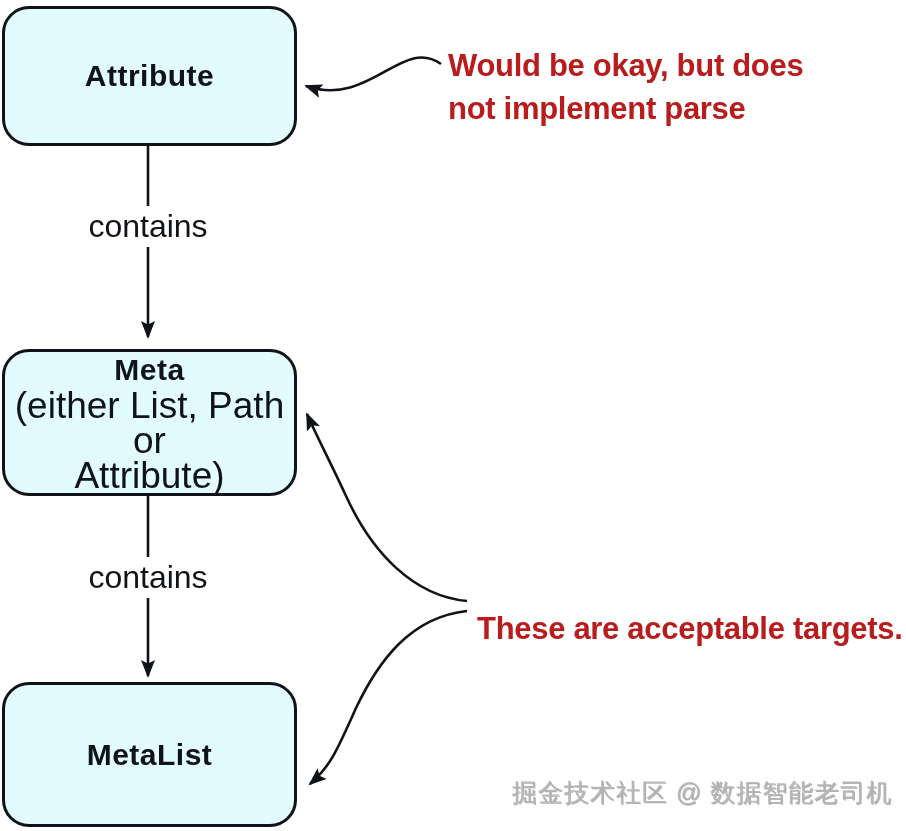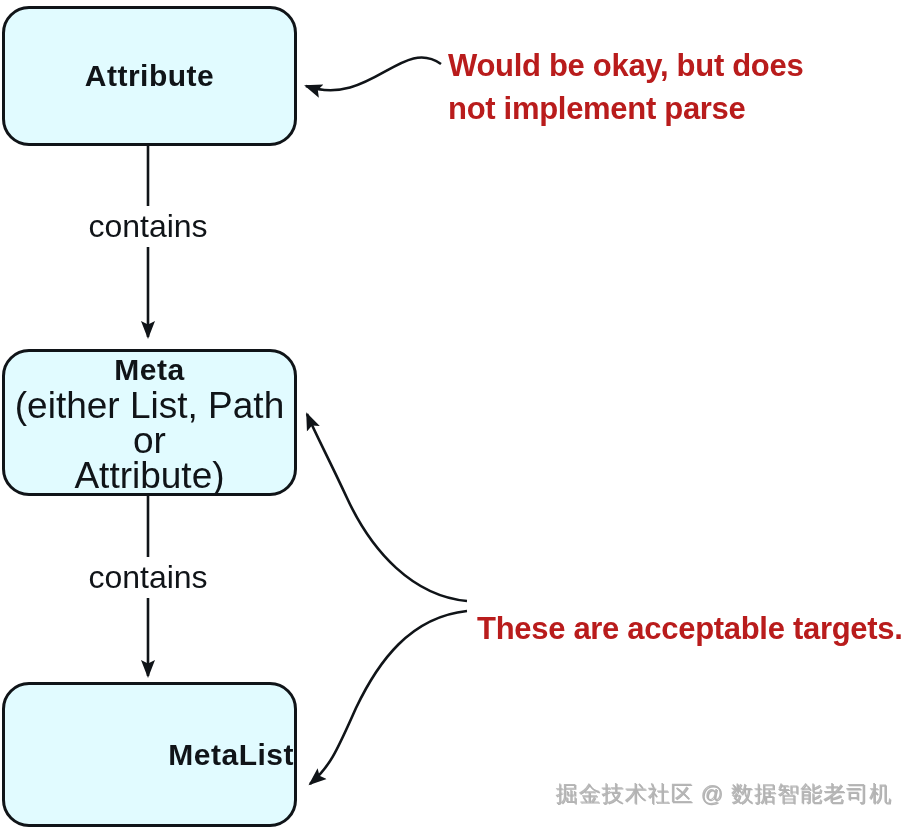--- a/index.html
+++ b/index.html
@@ -42,21 +42,21 @@
     line-height: 36px;
     letter-spacing: 0.5px;
   }
   .node-subline {
     font-size: 37px;
     font-weight: normal;
     line-height: 35px;
   }
   #box-attribute { top: 6px;   height: 140px; }
   #box-meta      { top: 343px; height: 147px; margin-top: 6px; }
-  #box-metalist  { top: 682px; height: 145px; align-items: flex-end; }
+  #box-metalist  { top: 682px; height: 145px; }
 
   .edge-label {
     position: absolute;
     left: 78px;
     width: 140px;
     text-align: center;
     font-size: 32px;
     color: #101418;
     background: #ffffff;
     padding: 2px 0;
@@ -73,21 +73,21 @@
     letter-spacing: -0.3px;
     white-space: nowrap;
   }
   #annotation-top { left: 448px; top: 44px; }
   #annotation-bottom { left: 477px; top: 583px; margin-top: 24px; }
 
   .watermark {
     position: absolute;
     right: 13px;
     bottom: 21px;
-    font-size: 22px;
+    font-size: 25px;
     letter-spacing: 1px;
     color: #b3b3b3;
     text-shadow: -1px -1px 0 rgba(100,100,100,0.45), 1px 1px 0 #ffffff;
     white-space: nowrap;
   }
 </style>
 </head>
 <body>
 
 <div class="canvas">

